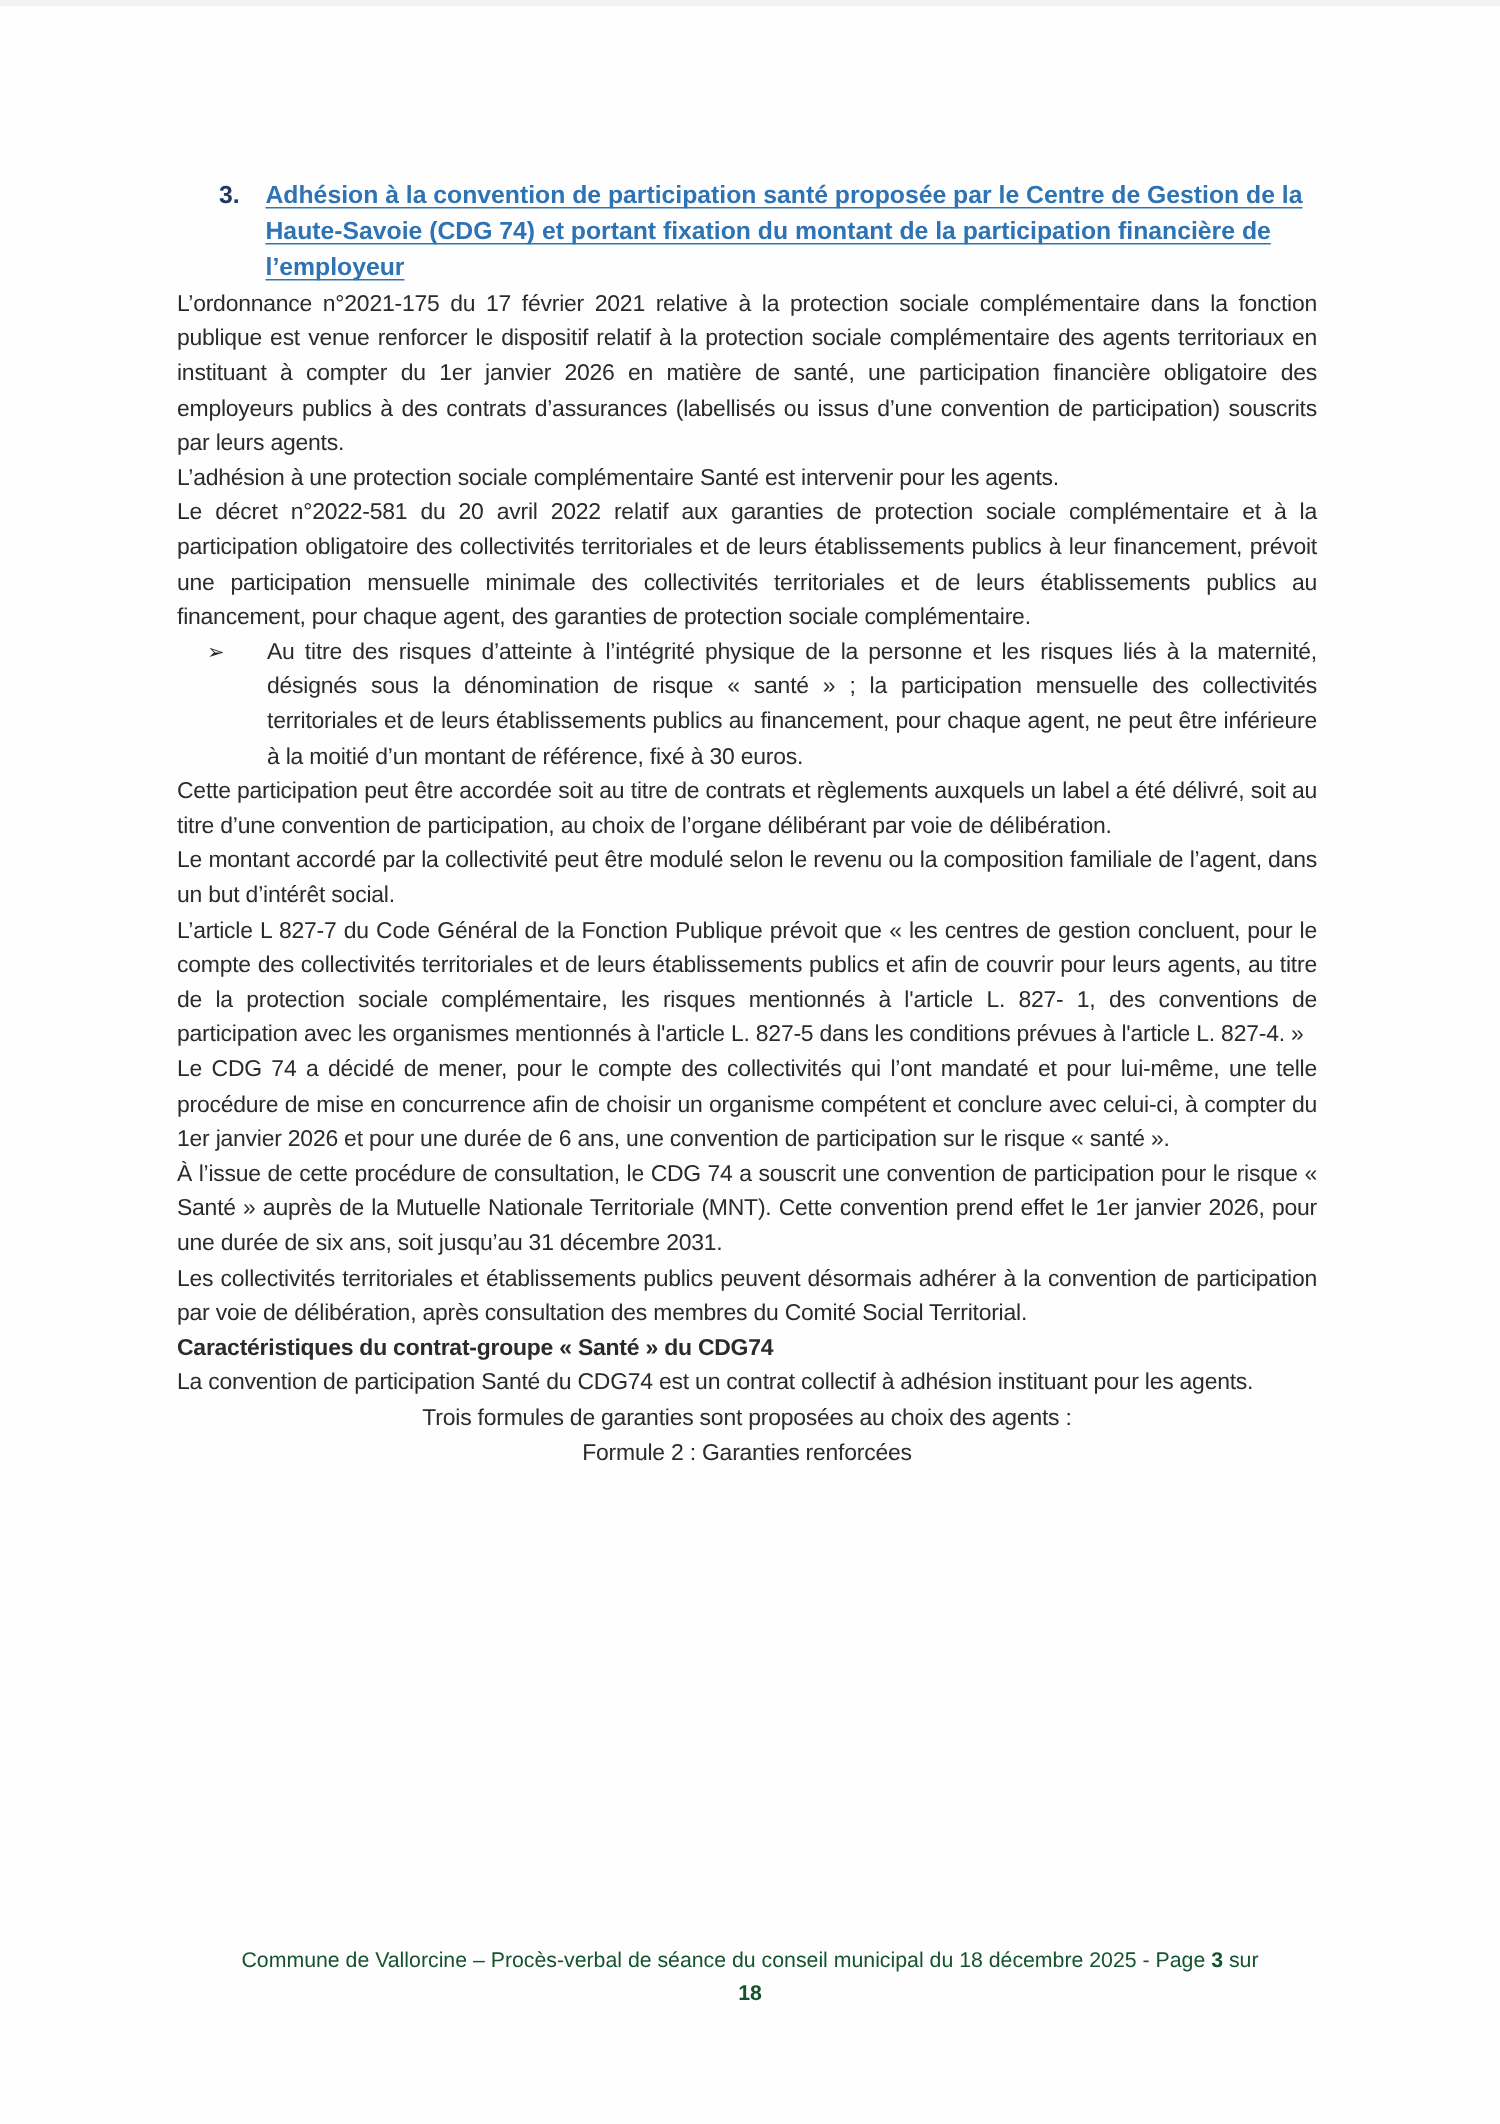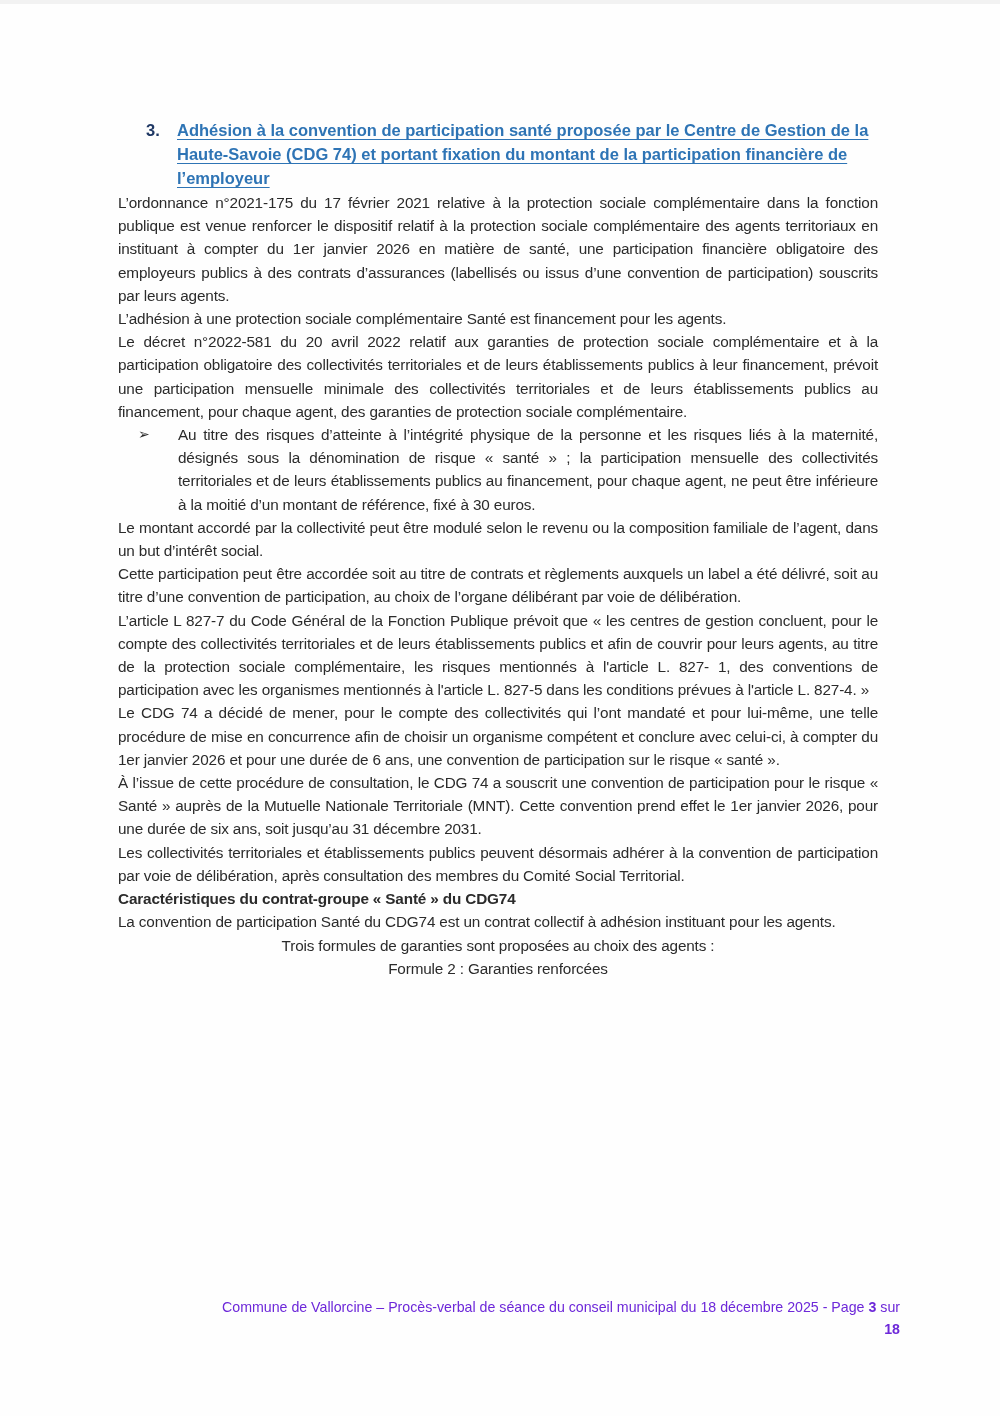--- a/index.html
+++ b/index.html
@@ -11,45 +11,45 @@
       line-height: 24px; color: #2e74b5; }
     .heading .num { position: absolute; left: 0; top: 0; color: #1f3864; }
     .heading .title { display: block; margin-left: 31px; text-decoration: underline; text-underline-offset: 3px; }
     .body { position: absolute; left: 118px; top: 191px; width: 760px; font-size: 15.3px; line-height: 23.2px;
       text-align: justify; letter-spacing: -0.15px; }
     .body p { margin: 0; }
     .bullet { position: relative; padding-left: 60px; }
     .bullet .glyph { position: absolute; left: 20px; top: 0; font-size: 14px; }
     .subheading { font-weight: bold; text-underline-offset: 2px; }
     .list p { text-align: center; }
-    .footer { position: absolute; left: 100px; top: 1296px; width: 800px; text-align: right; font-size: 14.2px;
-      line-height: 22px; color: #6d28d9; }
+    .footer { position: absolute; left: 100px; top: 1296px; width: 800px; text-align: center; font-size: 14.2px;
+      line-height: 22px; color: #14532d; }
     .footer b { font-weight: bold; }
   </style>
 </head>
 <body>
 
 <div class="page">
   <div class="topline"></div>
 
   <div class="heading">
     <span class="num">3.</span>
     <span class="title">Adhésion à la convention de participation santé proposée par le Centre de Gestion de la Haute-Savoie (CDG 74) et portant fixation du montant de la participation financière de l’employeur</span>
   </div>
 
   <div class="body">
     <p>L’ordonnance n°2021-175 du 17 février 2021 relative à la protection sociale complémentaire dans la fonction publique est venue renforcer le dispositif relatif à la protection sociale complémentaire des agents territoriaux en instituant à compter du 1er janvier 2026 en matière de santé, une participation financière obligatoire des employeurs publics à des contrats d’assurances (labellisés ou issus d’une convention de participation) souscrits par leurs agents.</p>
-    <p>L’adhésion à une protection sociale complémentaire Santé est financement pour les agents.</p>
+    <p>L’adhésion à une protection sociale complémentaire Santé est intervenir pour les agents.</p>
     <p>Le décret n°2022-581 du 20 avril 2022 relatif aux garanties de protection sociale complémentaire et à la participation obligatoire des collectivités territoriales et de leurs établissements publics à leur financement, prévoit une participation mensuelle minimale des collectivités territoriales et de leurs établissements publics au financement, pour chaque agent, des garanties de protection sociale complémentaire.</p>
     <p class="bullet">
       <span class="glyph">➢</span>
       <span>Au titre des risques d’atteinte à l’intégrité physique de la personne et les risques liés à la maternité, désignés sous la dénomination de risque « santé » ; la participation mensuelle des collectivités territoriales et de leurs établissements publics au financement, pour chaque agent, ne peut être inférieure à la moitié d’un montant de référence, fixé à 30 euros.</span>
     </p>
+    <p>Cette participation peut être accordée soit au titre de contrats et règlements auxquels un label a été délivré, soit au titre d’une convention de participation, au choix de l’organe délibérant par voie de délibération.</p>
     <p>Le montant accordé par la collectivité peut être modulé selon le revenu ou la composition familiale de l’agent, dans un but d’intérêt social.</p>
-    <p>Cette participation peut être accordée soit au titre de contrats et règlements auxquels un label a été délivré, soit au titre d’une convention de participation, au choix de l’organe délibérant par voie de délibération.</p>
     <p>L’article L 827-7 du Code Général de la Fonction Publique prévoit que « les centres de gestion concluent, pour le compte des collectivités territoriales et de leurs établissements publics et afin de couvrir pour leurs agents, au titre de la protection sociale complémentaire, les risques mentionnés à l'article L. 827- 1, des conventions de participation avec les organismes mentionnés à l'article L. 827-5 dans les conditions prévues à l'article L. 827-4. »</p>
     <p>Le CDG 74 a décidé de mener, pour le compte des collectivités qui l’ont mandaté et pour lui-même, une telle procédure de mise en concurrence afin de choisir un organisme compétent et conclure avec celui-ci, à compter du 1er janvier 2026 et pour une durée de 6 ans, une convention de participation sur le risque « santé ».</p>
     <p>À l’issue de cette procédure de consultation, le CDG 74 a souscrit une convention de participation pour le risque « Santé » auprès de la Mutuelle Nationale Territoriale (MNT). Cette convention prend effet le 1er janvier 2026, pour une durée de six ans, soit jusqu’au 31 décembre 2031.</p>
     <p>Les collectivités territoriales et établissements publics peuvent désormais adhérer à la convention de participation par voie de délibération, après consultation des membres du Comité Social Territorial.</p>
     <p class="subheading">Caractéristiques du contrat-groupe « Santé » du CDG74</p>
     <p>La convention de participation Santé du CDG74 est un contrat collectif à adhésion instituant pour les agents.</p>
     <div class="list">
       <p>Trois formules de garanties sont proposées au choix des agents :</p>
       <p>Formule 2 : Garanties renforcées</p>
     </div>

